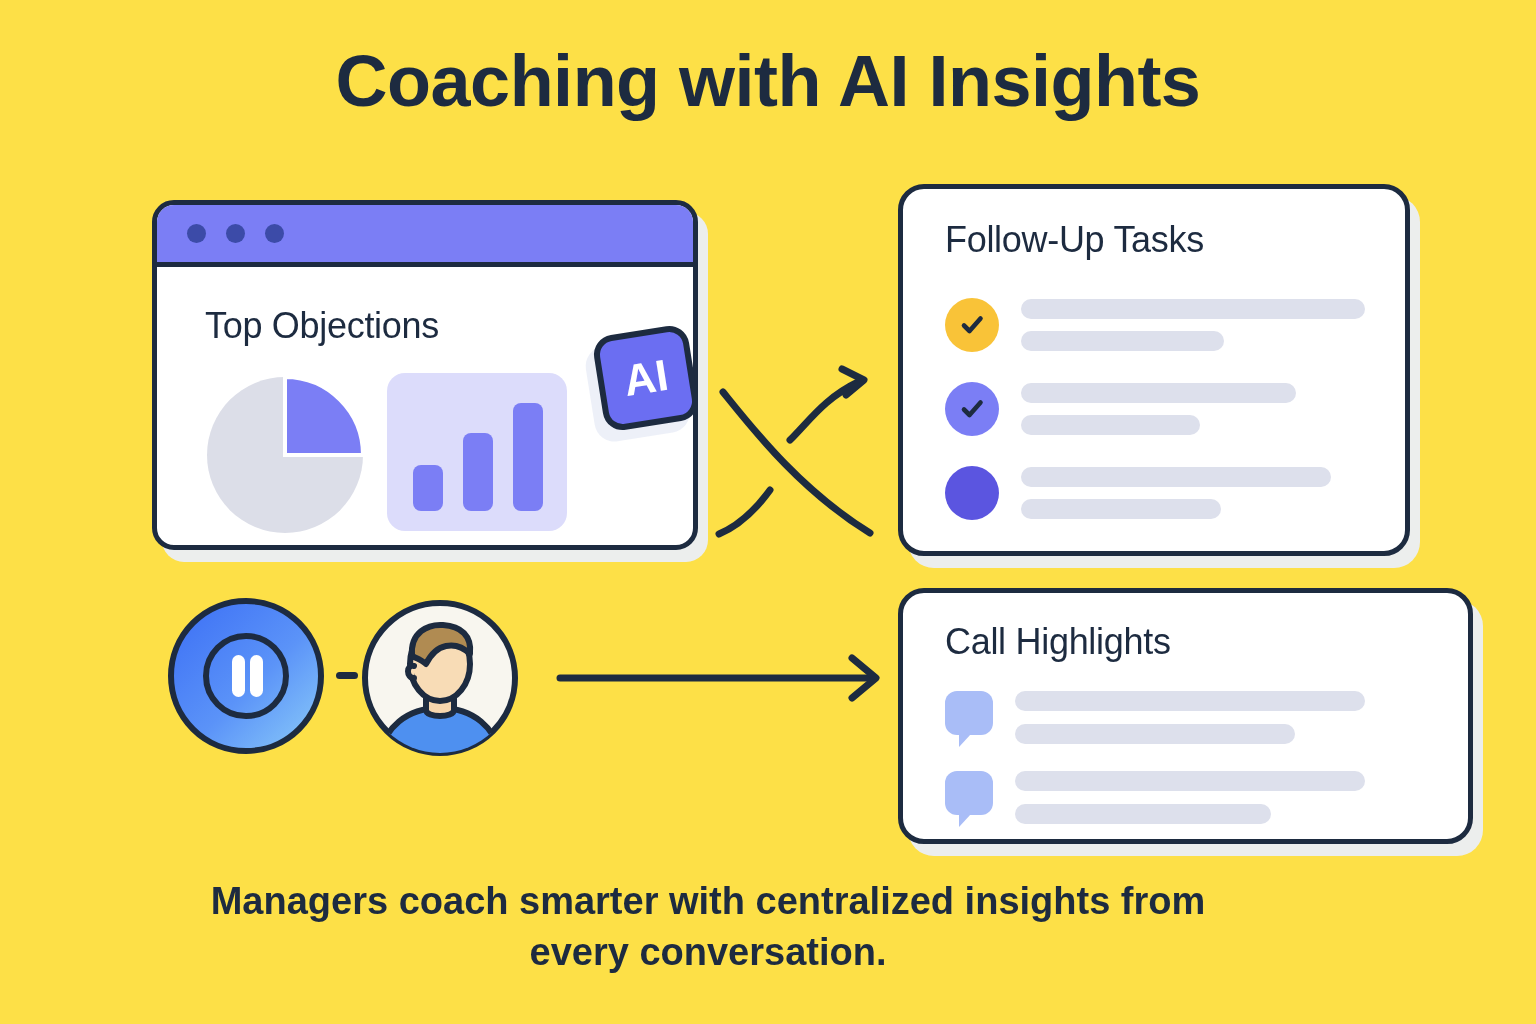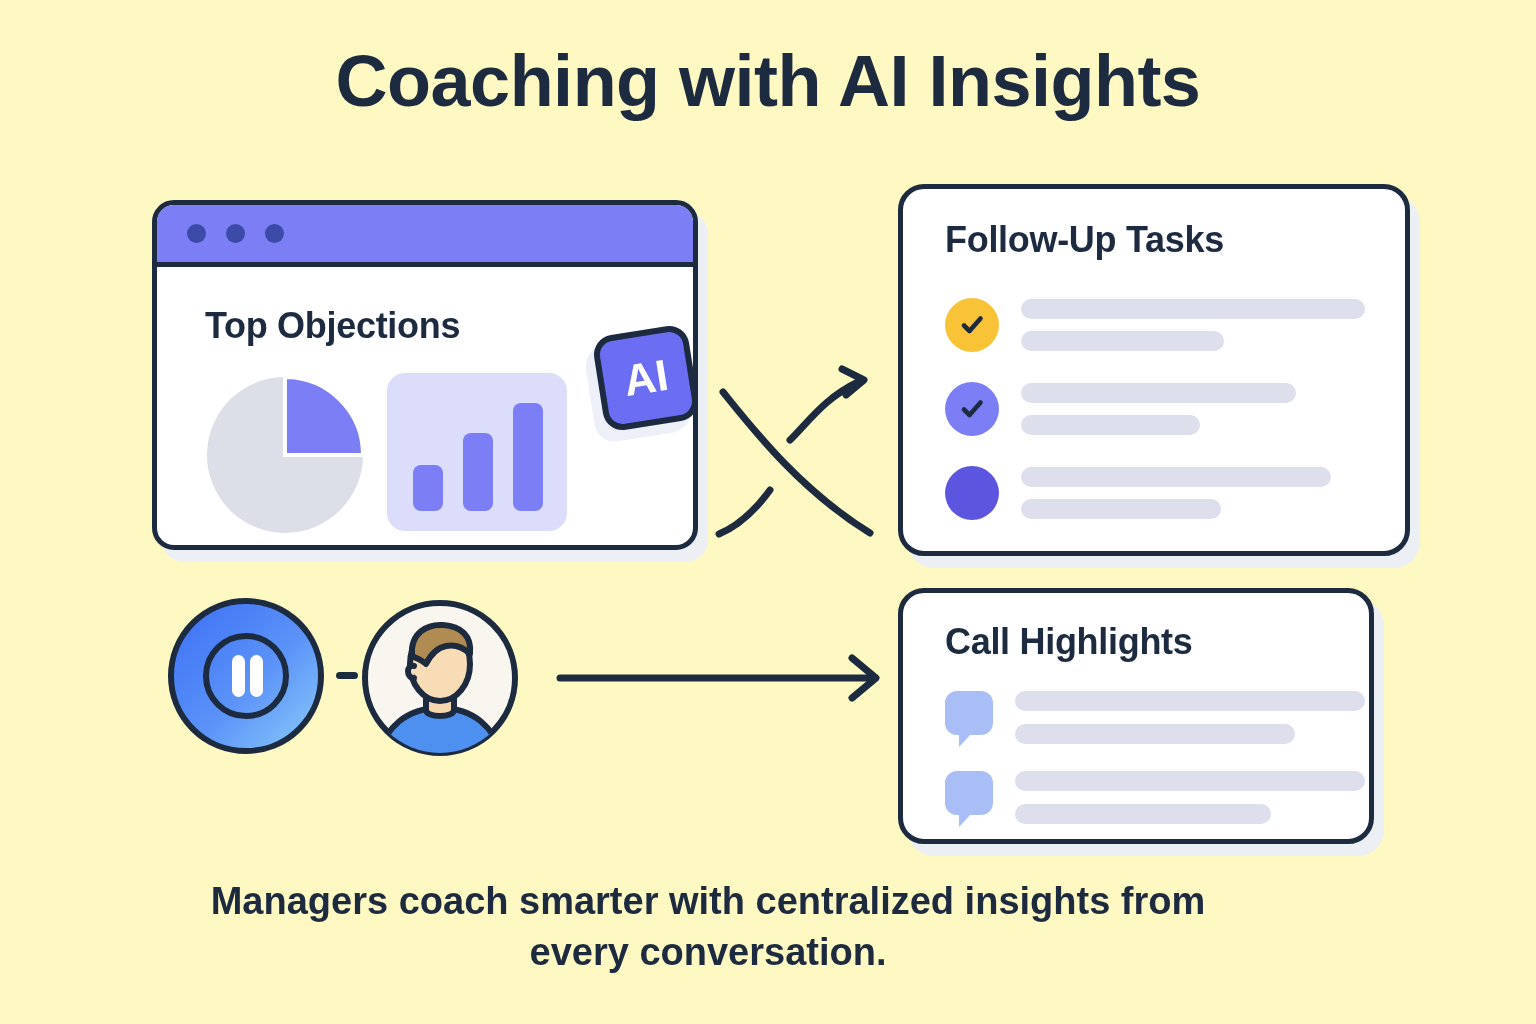--- a/index.html
+++ b/index.html
@@ -9,21 +9,21 @@
     background: #ffffff;
   }
   body {
     font-family: "Liberation Sans", sans-serif;
     -webkit-font-smoothing: antialiased;
   }
   #stage {
     position: relative;
     width: 1536px;
     height: 1024px;
-    background: #fef9c3;
+    background: #fde047;
     overflow: hidden;
   }
 
   
   .page-title {
     position: absolute;
     left: 0;
     top: 44px;
     width: 1536px;
     text-align: center;
@@ -91,21 +91,21 @@
     position: absolute;
     left: 0;
     top: 62px;
     right: 0;
     bottom: 0;
     text-align: right;
   }
   .card-heading {
     position: absolute;
     font-size: 36px;
-    font-weight: 700;
+    font-weight: 400;
     color: #1d2b40;
     letter-spacing: -0.3px;
     white-space: nowrap;
   }
   #browser-heading {
     left: 48px;
     top: 38px;
   }
 
   
@@ -203,21 +203,21 @@
   .ph-bar {
     height: 20px;
     background: #dde0ec;
     border-radius: 10px;
   }
 
   
   #highlights-card {
     left: 898px;
     top: 588px;
-    width: 476px;
+    width: 575px;
     height: 256px;
   }
   #highlights-heading { left: 42px; top: 28px; }
 
   .hl-row {
     position: absolute;
     left: 42px;
     width: 420px;
     height: 62px;
     display: flex;

